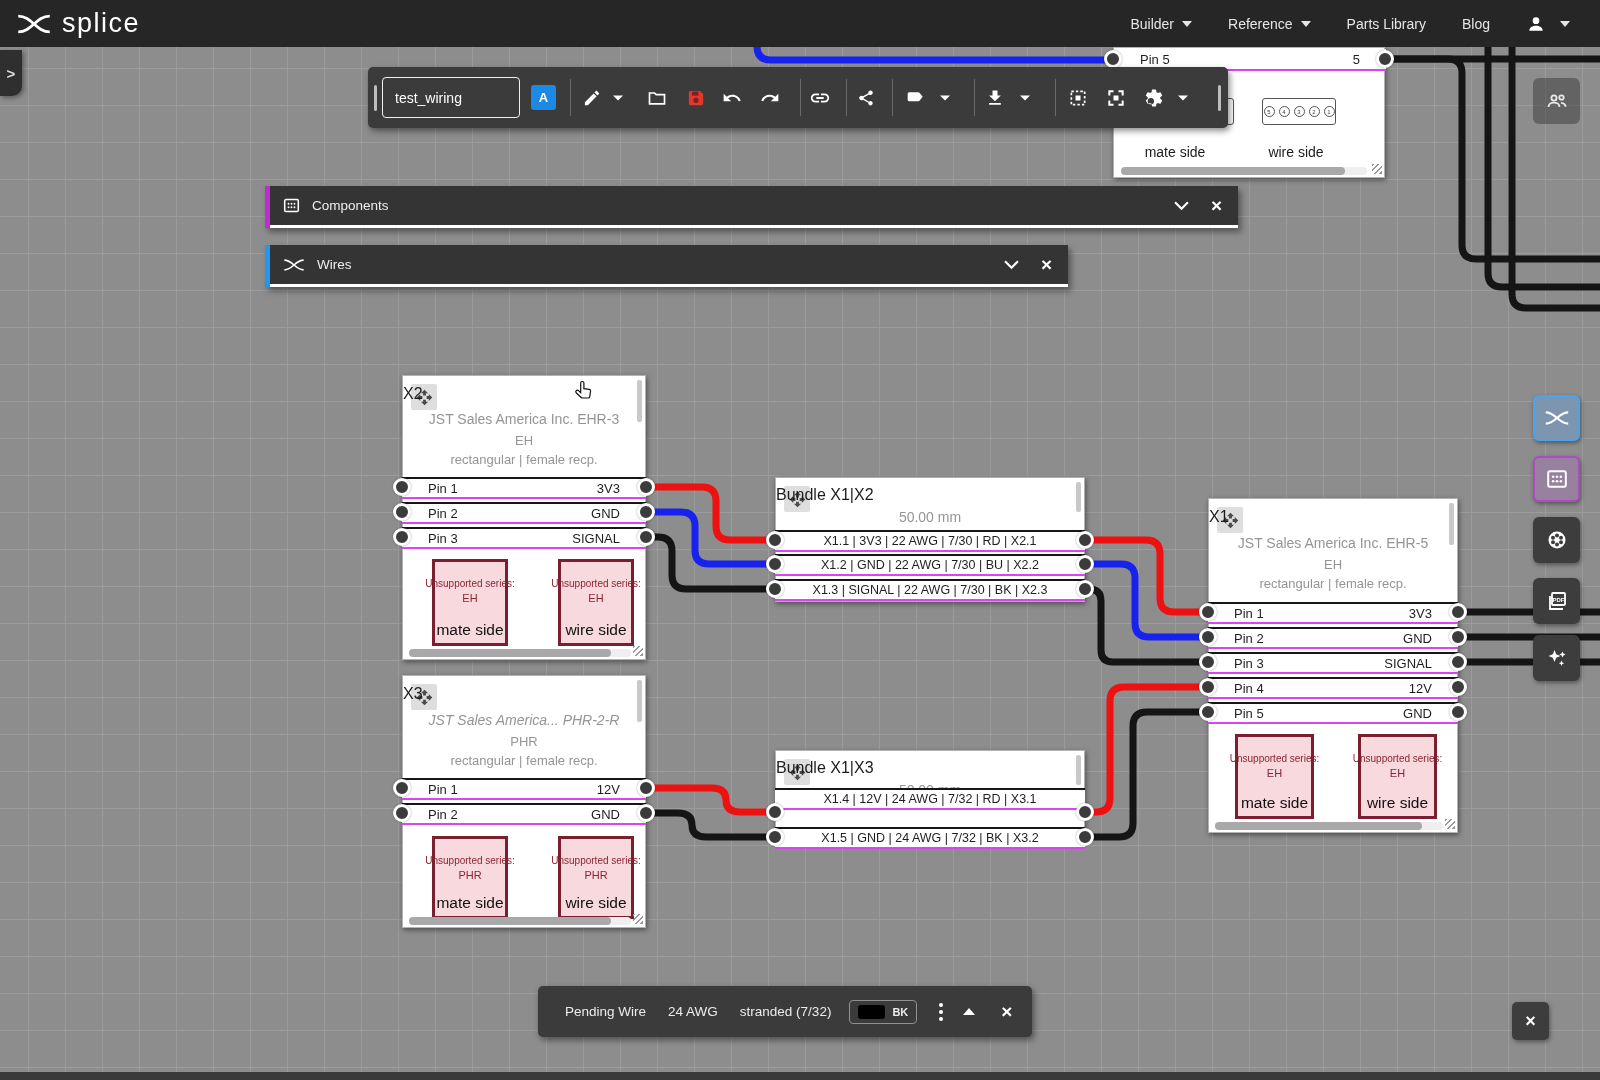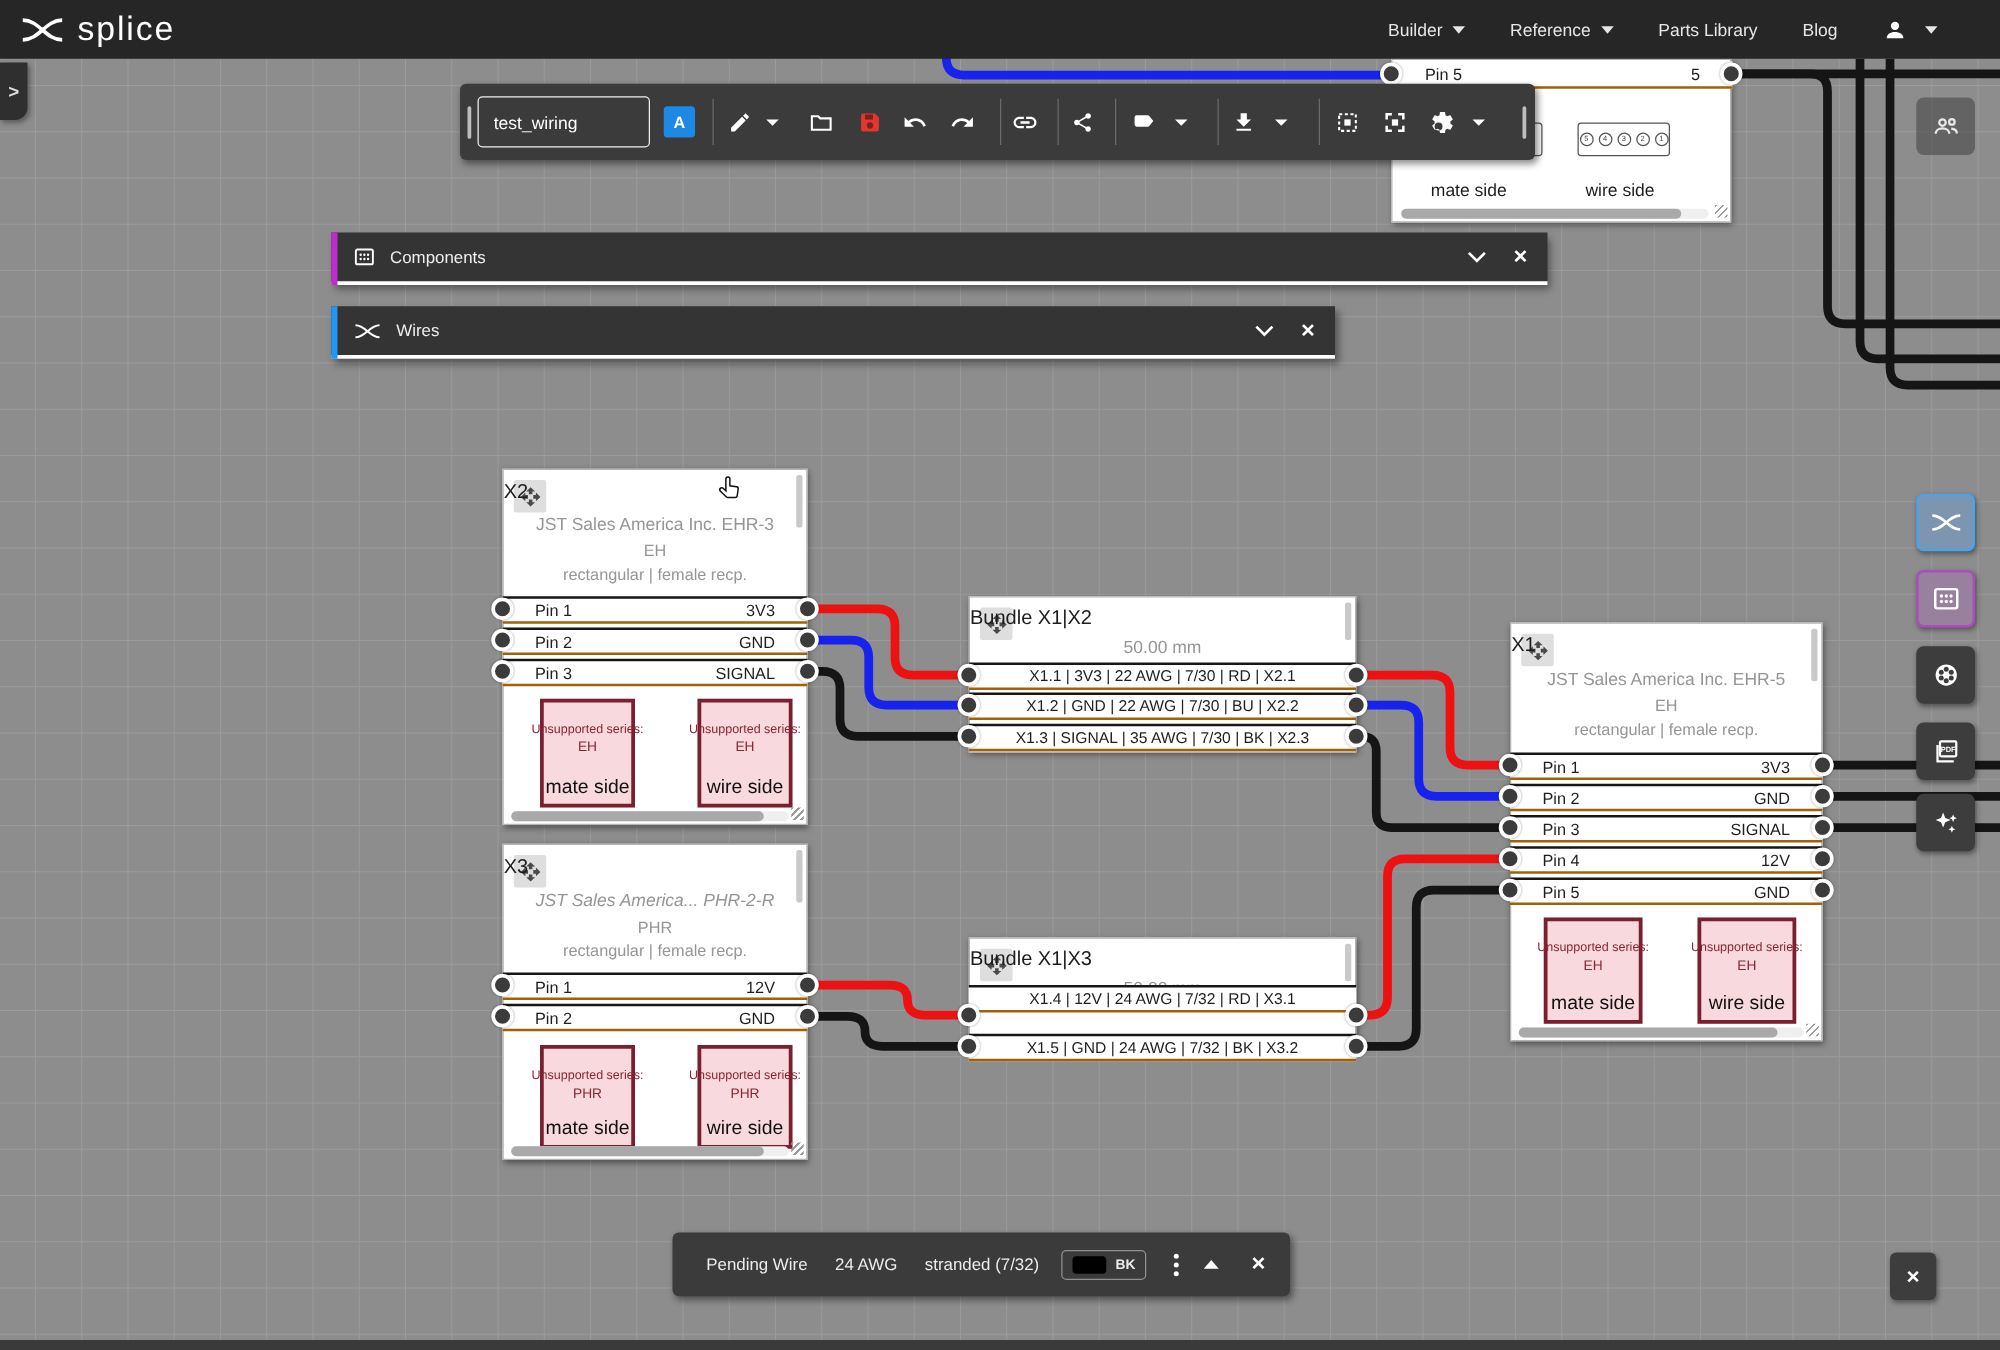--- a/index.html
+++ b/index.html
@@ -5,34 +5,34 @@
   html,body{margin:0;padding:0;background:#555;}
   *{box-sizing:border-box;font-family:"Liberation Sans",sans-serif;}
   #stage{position:relative;width:1600px;height:1080px;overflow:hidden;
     background-color:#8d8d8d;
     background-image:linear-gradient(#9b9b9b 1px,transparent 1px),linear-gradient(90deg,#9b9b9b 1px,transparent 1px);
     background-size:37px 37px;background-position:-9px -6px;}
   
   .navbar{position:absolute;left:0;top:0;width:1600px;height:47px;background:#262626;display:flex;align-items:center;z-index:40;}
   .brand{display:flex;align-items:center;gap:10px;padding-left:16px;}
   .brand-text{color:#fff;font-size:27px;letter-spacing:1.5px;font-weight:400;text-align:center;}
-  .nav-items{margin-left:auto;display:flex;align-items:center;gap:0;color:#e6e6e6;font-size:14px;padding-right:32px;}
+  .nav-items{margin-left:auto;display:flex;align-items:center;gap:0;color:#e6e6e6;font-size:14px;padding-right:12px;}
   .nav-link{display:flex;align-items:center;gap:8px;padding:0 18px;cursor:pointer;}
   .caret{width:0;height:0;border-left:5px solid transparent;border-right:5px solid transparent;border-top:6px solid #e6e6e6;display:inline-block;}
   
   .left-tab{position:absolute;left:0;top:50px;width:22px;height:46px;background:#2f2f2f;border-radius:0 0 10px 0;color:#ddd;
     display:flex;align-items:center;justify-content:center;font-size:15px;font-weight:bold;z-index:30;box-shadow:2px 2px 4px rgba(0,0,0,.35);}
   
   #wires{position:absolute;left:0;top:0;z-index:2;}
   
   .node{position:absolute;background:#fff;border:1px solid #b3b3b3;box-shadow:1px 2px 5px rgba(0,0,0,.45);z-index:3;}
   .move-handle{position:absolute;left:8px;top:8px;width:26px;height:26px;background:#dedede;border-radius:2px;display:flex;align-items:center;justify-content:center;cursor:move;}
   .n-title{position:absolute;left:0;right:0;text-align:left;font-size:16px;font-weight:normal;color:#1c1c1c;}
   .n-sub{position:absolute;left:0;right:0;text-align:center;font-size:14px;color:#959595;white-space:nowrap;}
-  .pin-row{position:absolute;height:22px;background:#fff;border-top:2px solid #161616;border-bottom:2px solid #a16207;
+  .pin-row{position:absolute;height:22px;background:#fff;border-top:2px solid #161616;border-bottom:2px solid #d946ef;
     display:flex;align-items:center;font-size:13px;color:#1e1e1e;}
   .pin-row .pl{padding-left:26px;}
   .pin-row .pv{margin-left:auto;padding-right:26px;}
   .pin-row.centered{justify-content:center;font-size:12.5px;}
   .vscroll{position:absolute;width:5px;height:42px;background:#c9c9c9;border-radius:2px;}
   .hscroll{position:absolute;height:8px;background:#efefef;border-radius:4px;}
   .hscroll .thumb{position:absolute;left:0;top:0;height:8px;width:91%;background:#a9a9a9;border-radius:4px;}
   .grip{position:absolute;width:10px;height:10px;background:
     repeating-linear-gradient(135deg,#9a9a9a 0 1.5px,transparent 1.5px 4px);}
   .unsup{position:absolute;background:#f7d9de;border:3px solid #7a1f2f;padding-left:36px;}
@@ -183,21 +183,21 @@
     <div class="n-title" style="top:8px;">Bundle X1|X2</div>
     <div class="n-sub" style="top:31px;">50.00 mm</div>
     <div class="vscroll" style="right:3px;top:4px;height:30px;"></div>
     <div class="pin-row centered" style="left:-1px;top:52px;width:310px;">
       <span>X1.1 | 3V3 | 22 AWG | 7/30 | RD | X2.1</span>
     </div>
     <div class="pin-row centered" style="left:-1px;top:76px;width:310px;">
       <span>X1.2 | GND | 22 AWG | 7/30 | BU | X2.2</span>
     </div>
     <div class="pin-row centered" style="left:-1px;top:101px;width:310px;">
-      <span>X1.3 | SIGNAL | 35 AWG | 7/30 | BK | X2.3</span>
+      <span>X1.3 | SIGNAL | 22 AWG | 7/30 | BK | X2.3</span>
     </div>
   </div>
 
   <div class="node" style="left:1208px;top:498px;width:250px;height:335px;">
     <div class="move-handle">
       <svg width="17" height="17" viewBox="0 0 24 24" fill="#4a4a4a">
           <path d="M10 9h4V6h3l-5-5-5 5h3v3zm-1 1H6V7l-5 5 5 5v-3h3v-4zm14 2l-5-5v3h-3v4h3v3l5-5zm-9 3h-4v3H7l5 5 5-5h-3v-3z"></path>
         </svg>
     </div>
     <div class="n-title" style="top:9px;">X1</div>

